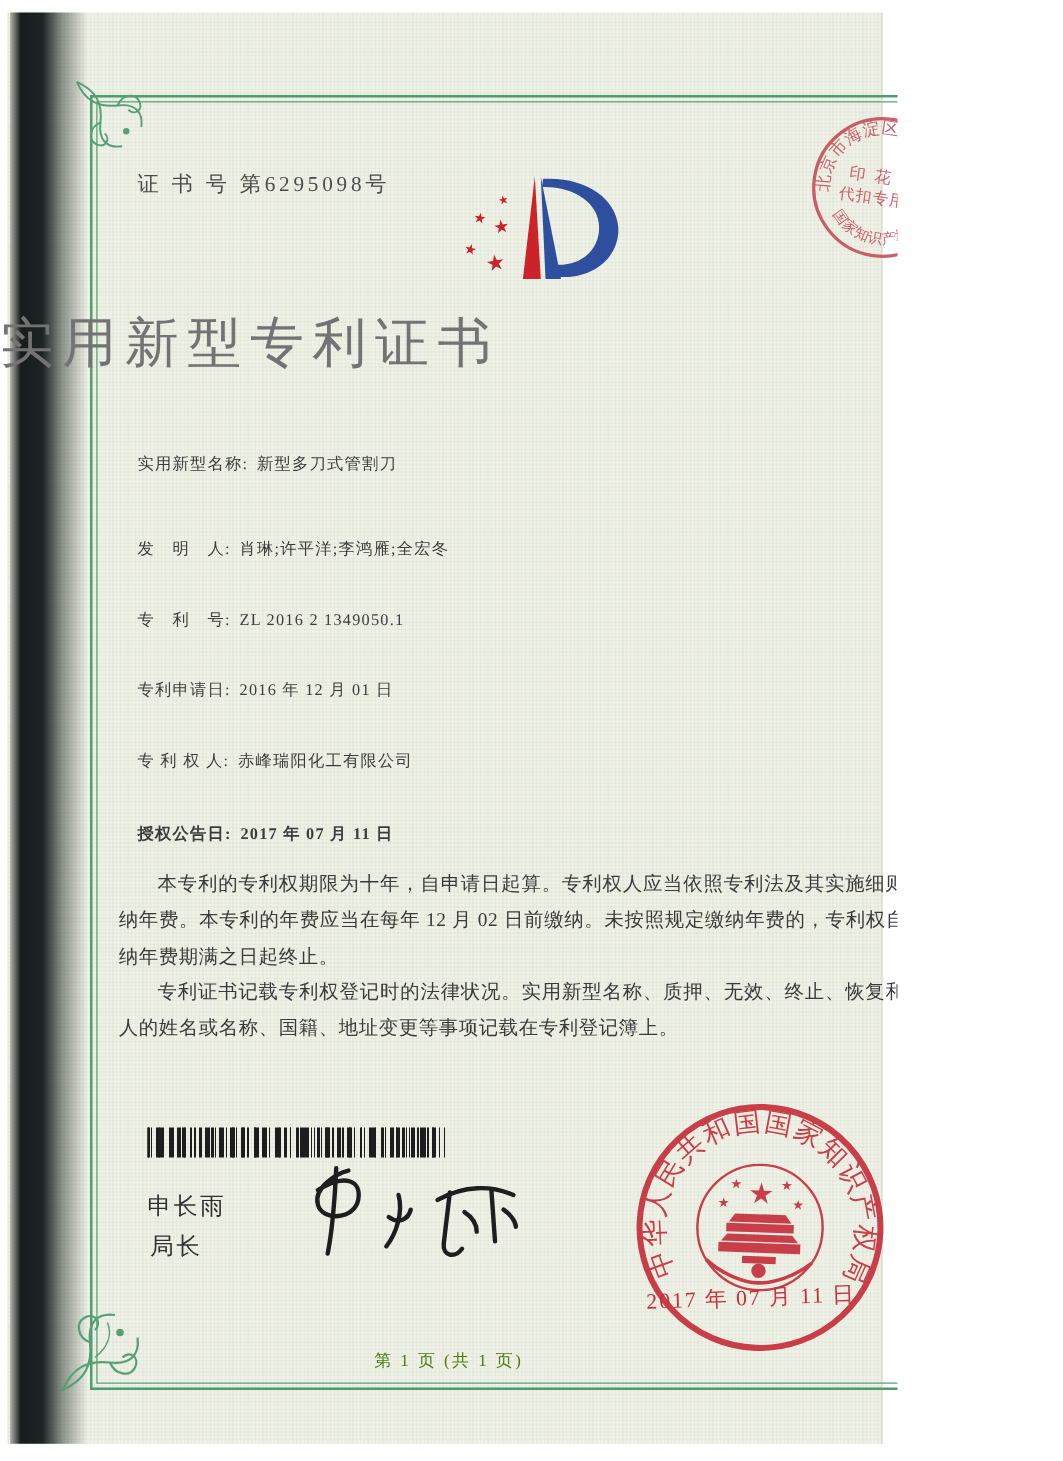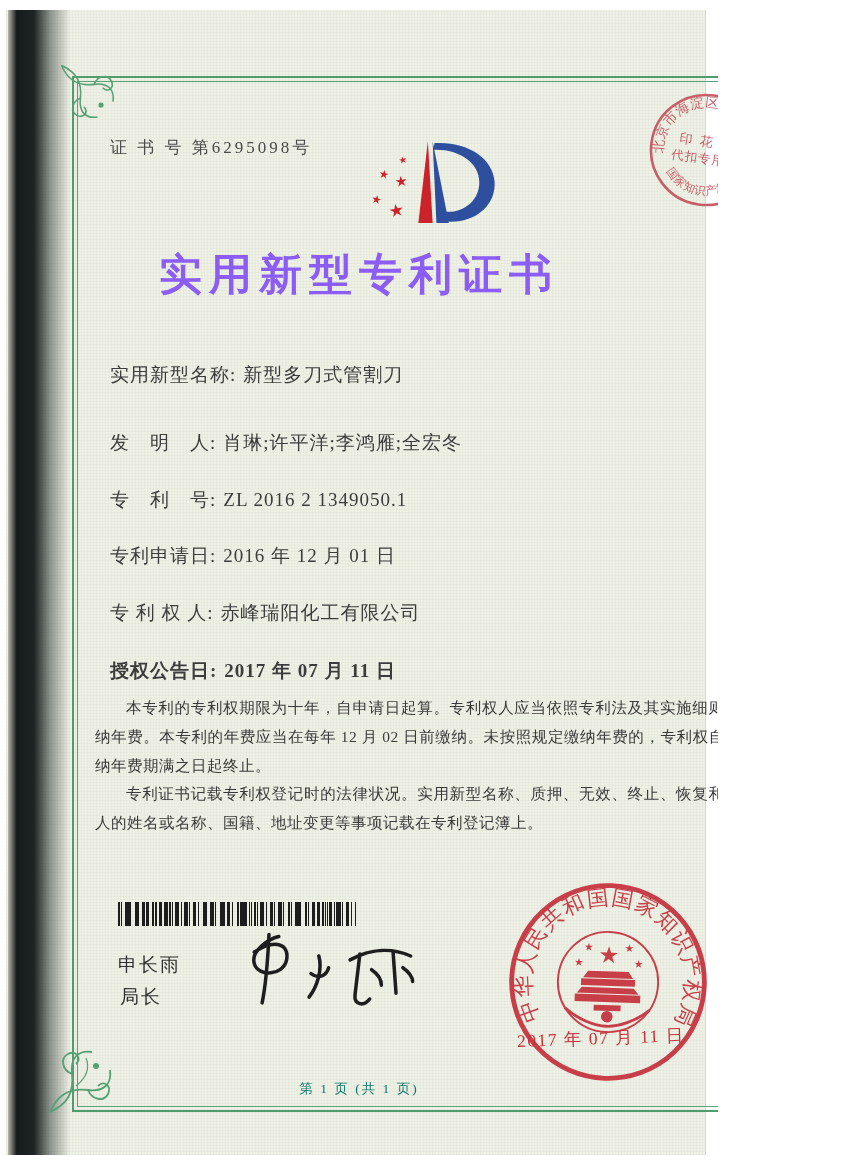--- a/index.html
+++ b/index.html
@@ -19,24 +19,24 @@
   .frame{position:absolute;left:72px;top:76px;width:700px;height:1032px;border:2px solid #4f9c6e;}
   .frame::after{content:"";position:absolute;left:3px;top:3px;right:3px;bottom:3px;border:1px solid #5aa377;}
   .corner{position:absolute;width:86px;height:86px;}
   .corner.tl{left:58px;top:62px;}
   .corner.tr{left:700px;top:62px;transform:scaleX(-1);}
   .corner.bl{left:46px;top:1016px;width:100px;height:100px;transform:scaleY(-1);}
   .corner.br{left:698px;top:1016px;width:100px;height:100px;transform:scale(-1,-1);}
 
   .cert-no{position:absolute;left:110px;top:136px;font-size:17px;letter-spacing:3px;color:#4a4a4a;}
   .logo{position:absolute;left:344px;top:136px;width:162px;height:98px;}
-  .title{position:absolute;left:0;right:0;top:246px;text-align:center;font-size:43px;font-weight:bold;
-    letter-spacing:7px;color:#8b5cf6;}
-
-  .field{position:absolute;left:110px;font-size:19px;color:#3c3c3c;letter-spacing:1px;white-space:nowrap;}
+  .title{position:absolute;left:0;right:0;top:246px;text-align:left;font-size:43px;font-weight:normal;
+    letter-spacing:7px;color:#737373;}
+
+  .field{position:absolute;left:110px;font-size:13px;color:#3c3c3c;letter-spacing:1px;white-space:nowrap;}
   .field .lab{margin-right:7px;}
   .f0{top:362px;} .f1{top:430px;} .f2{top:487px;} .f3{top:543px;} .f4{top:600px;} .f5{top:658px;font-weight:bold;}
 
   .body-text{position:absolute;left:95px;top:694px;width:678px;color:#3a3a3a;}
   .body-text p{margin:0;font-size:15.5px;line-height:1.86;text-indent:2em;text-align:justify;letter-spacing:0.5px;}
 
   .barcode{position:absolute;left:118px;top:902px;width:238px;height:24px;
     background-image:
       repeating-linear-gradient(90deg,#1d1d1d 0 2px,rgba(0,0,0,0) 2px 3px,#1d1d1d 3px 4px,rgba(0,0,0,0) 4px 7px,#1d1d1d 7px 10px,rgba(0,0,0,0) 10px 12px,#1d1d1d 12px 13px,rgba(0,0,0,0) 13px 17px),
       repeating-linear-gradient(90deg,#1d1d1d 0 1px,rgba(0,0,0,0) 1px 9px,#1d1d1d 9px 12px,rgba(0,0,0,0) 12px 19px);}
@@ -45,21 +45,21 @@
     font-family:"Liberation Sans","DejaVu Sans",sans-serif;margin-top:24px;}
   .director-name{position:absolute;left:118px;top:952px;font-size:19px;color:#2f2f2f;letter-spacing:2px;
     font-family:"Liberation Sans","DejaVu Sans",sans-serif;}
   .signature{position:absolute;left:225px;top:928px;width:215px;height:98px;}
 
   .office-seal{position:absolute;left:502px;top:876px;width:212px;height:212px;opacity:0.92;}
   .seal-date{position:absolute;left:517px;top:1026px;font-size:17.5px;color:#c5303c;letter-spacing:1.5px;
     transform:rotate(-2deg);white-space:nowrap;}
   .tax-stamp{position:absolute;left:646px;top:90px;width:120px;height:120px;opacity:0.88;}
 
-  .footer{position:absolute;left:0;right:0;top:1080px;text-align:center;font-size:13.5px;color:#0f766e;letter-spacing:2px;}
+  .footer{position:absolute;left:0;right:0;top:1080px;text-align:center;font-size:13.5px;color:#4d7c0f;letter-spacing:2px;}
 </style>
 </head>
 <body>
 
 <div class="page">
   <div class="scan"></div>
   <div class="gutter"></div>
 
   <div class="frame"></div>
 

